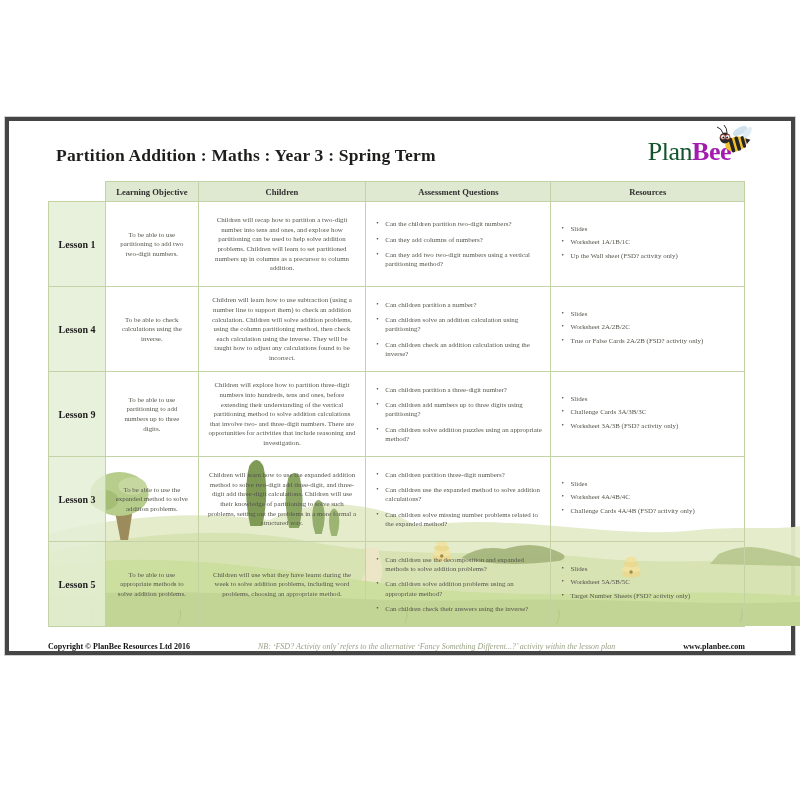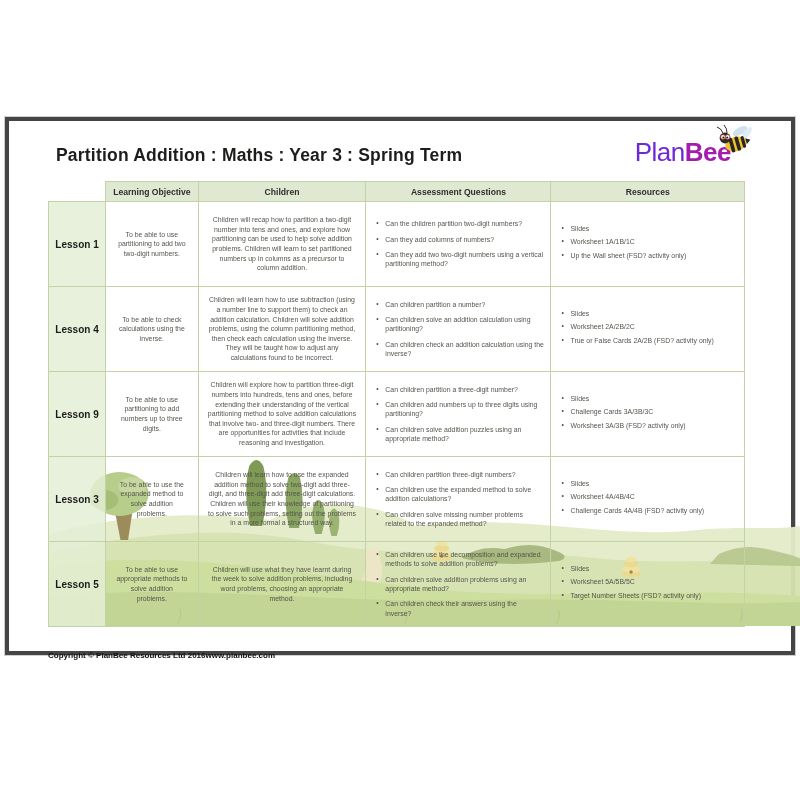--- a/index.html
+++ b/index.html
@@ -1,26 +1,26 @@
 <!DOCTYPE html>
 <html><head>
 <meta charset="utf-8">
 <style>
   html,body{margin:0;padding:0;background:#ffffff;width:800px;height:800px;overflow:hidden;
     font-family:"Liberation Sans","DejaVu Sans",sans-serif;}
   .canvas{position:relative;width:800px;height:800px;background:#fff;}
   .page{position:absolute;left:5px;top:117px;width:782px;height:530px;background:#fff;
-    border:4px solid #454545;outline:1px solid #cfcfcf;}
+    border:4px solid #454545;outline:1px solid #cfcfcf;font-family:Liberation Serif, serif;}
   .content{position:relative;width:100%;height:100%;padding:0 46px 0 39px;box-sizing:border-box;}
 
   
   .page-head{position:relative;height:60px;padding-top:24px;box-sizing:border-box;}
   .title{margin:0;padding-left:8px;font-size:17.5px;font-weight:bold;color:#1d1d1b;letter-spacing:.2px;}
   .logo{position:absolute;right:14px;top:18px;font-size:26px;letter-spacing:-0.5px;line-height:1;}
-  .logo .plan{color:#6d28d9;font-weight:400;}
+  .logo .plan{color:#14532d;font-weight:400;}
   .logo .bee{color:#a21caf;font-weight:bold;}
   .logo svg.beeicon{position:absolute;top:-15px;right:-24px;width:40px;height:32px;}
 
   
   .table-wrap{position:relative;width:754px;}
   .landscape{position:absolute;left:0;bottom:1px;width:100%;height:172px;z-index:0;}
   table.plan{position:relative;z-index:1;width:697px;border-collapse:collapse;table-layout:fixed;background:transparent;}
   col.c-lesson{width:8.2%;}col.c-obj{width:13.3%;}col.c-ovw{width:24.1%;}col.c-q{width:26.6%;}col.c-r{width:27.8%;}
   th,td{border:1px solid #c3d3a5;vertical-align:middle;}
   thead tr{height:20px;}
@@ -30,21 +30,21 @@
   td.lesson{background:rgba(228,238,213,0.85);text-align:center;font-weight:bold;font-size:10px;color:#1c1c1c;}
   td.obj,td.ovw{text-align:center;font-size:6.9px;color:#55544c;line-height:1.4;padding:4px 9px;}
   td.q,td.r{font-size:6.9px;color:#55544c;line-height:1.35;padding:5px 6px 5px 10px;}
   ul.blist{list-style:none;margin:0;padding:0;}
   ul.blist li{position:relative;padding-left:9px;margin:0 0 6px 0;}
   ul.blist li:last-child{margin-bottom:0;}
   ul.blist li::before{content:"•";position:absolute;left:0;top:-1px;color:#55544c;}
   td.r ul.blist li{margin-bottom:4px;}
 
   
-  .page-foot{display:flex;align-items:flex-start;width:697px;margin-top:24px;font-size:8px;}
+  .page-foot{display:flex;align-items:flex-start;width:697px;margin-top:15px;font-size:8px;}
   .copyright{font-weight:bold;color:#111;white-space:nowrap;}
   .fsd-note{flex:1;text-align:center;font-style:italic;color:#9aa287;padding:0 10px;}
   .website{font-weight:bold;color:#111;white-space:nowrap;}
 </style>
 </head>
 <body>
 
 <div class="canvas">
   <div class="page">
     <div class="content">
@@ -241,18 +241,19 @@
                   <li>Target Number Sheets (FSD? activity only)</li>
                 </ul>
               </td>
             </tr>
           </tbody>
         </table>
       </div>
 
       <div class="page-foot">
         <span class="copyright">Copyright © PlanBee Resources Ltd 2016</span>
+        <span class="fsd-note">NB: ‘FSD? Activity only’ refers to the alternative ‘Fancy Something Different...?’ activity within the lesson plan</span>
         <span class="website">www.planbee.com</span>
       </div>
 
     </div>
   </div>
 </div>
 
 </body></html>

